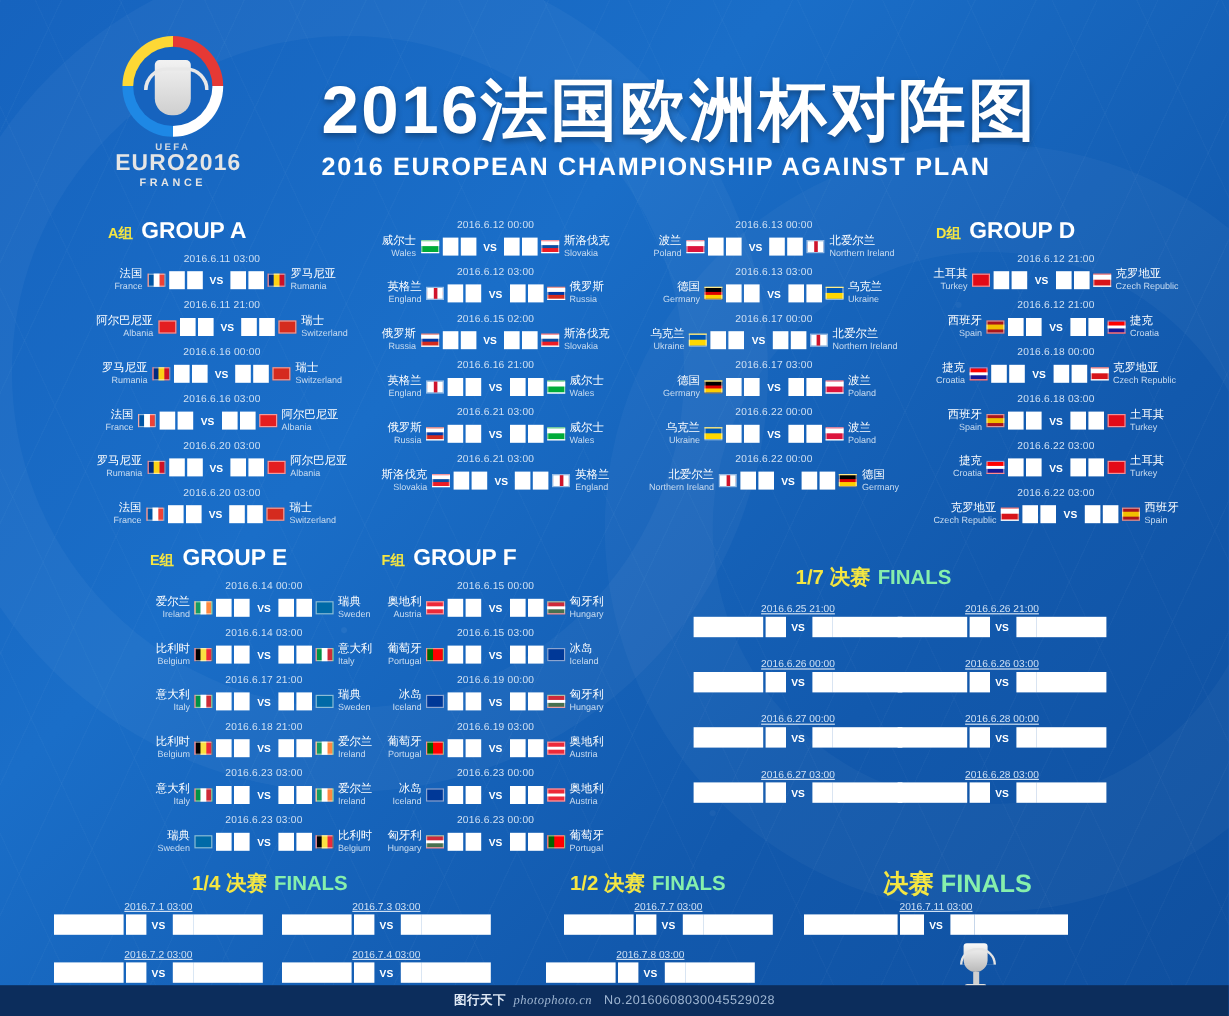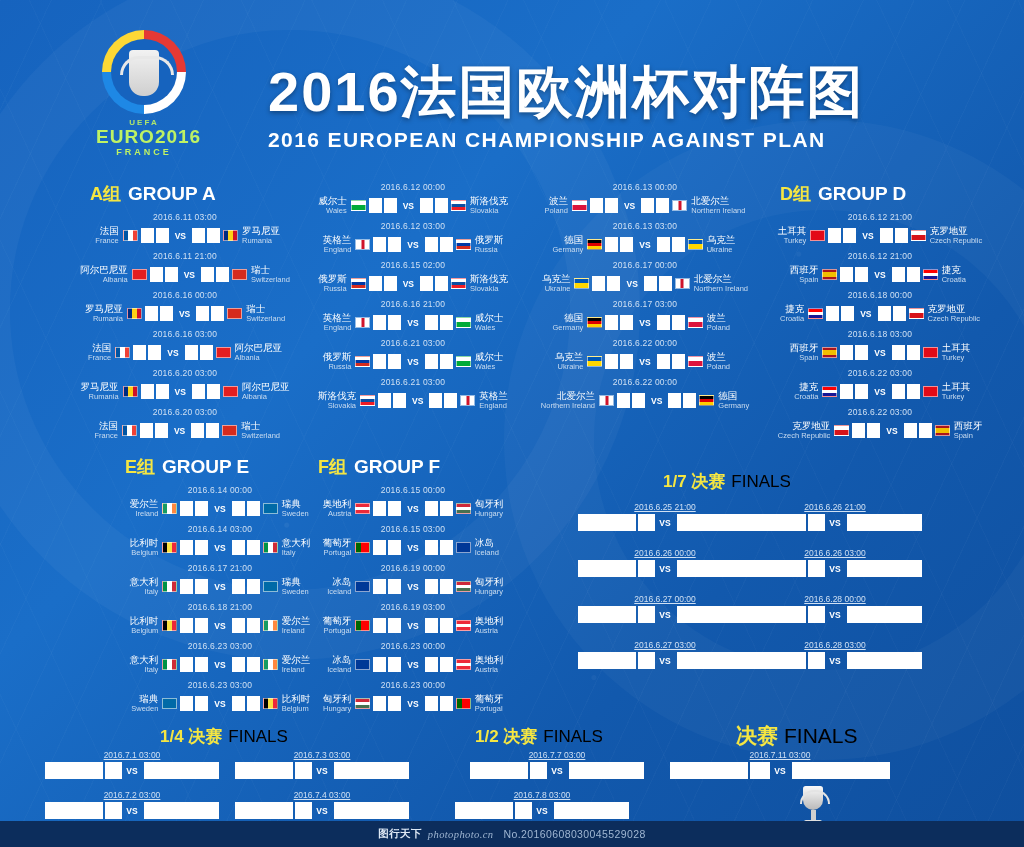--- a/index.html
+++ b/index.html
@@ -51,42 +51,42 @@
     width:30px;height:46px;
     background:linear-gradient(#f2f2f2,#cfcfcf);
     border-radius:4px 4px 14px 14px;
     z-index:3;
   }
   .logo .cup:before{
     content:""; position:absolute; left:-9px; top:6px; width:48px; height:16px;
     border:3px solid #e8e8e8; border-bottom:none; border-radius:22px 22px 0 0;
   }
   .logo .euro-txt{
-    text-align:center; color:#bef264; font-weight:bold; letter-spacing:1px; margin-top:4px;
+    text-align:center; color:#e5e5e5; font-weight:bold; letter-spacing:1px; margin-top:4px;
   }
   .logo .uefa { font-size:8px; opacity:.9; letter-spacing:2px;}
   .logo .e2016 { font-size:19px; line-height:20px;}
   .logo .fr { font-size:9px; letter-spacing:3px;}
 
   .title-cn{
     position:absolute; left:268px; top:55px;
     color:#fff; font-size:56px; font-weight:bold; letter-spacing:2px;
     text-shadow:0 2px 5px rgba(0,0,0,.35);
     white-space:nowrap;
   }
   .title-en{
     position:absolute; left:268px; top:128px;
     color:#fff; font-size:21px; font-weight:bold; letter-spacing:1.4px;
     white-space:nowrap;
   }
 
   
   .group { position:absolute; }
   .ghead { white-space:nowrap; margin-bottom:6px; }
-  .ghead .cn { color:#f5e642; font-size:18px; font-weight:bold;text-align:center; }
+  .ghead .cn { color:#f5e642; font-size:12px; font-weight:bold;text-align:center; }
   .ghead .en { color:#ffffff; font-size:19px; font-weight:bold; margin-left:7px; }
 
   .match { margin-bottom:3px; }
   .mdate { color:#cfe0f3; font-size:8.5px; text-align:center; letter-spacing:.2px; line-height:11px; }
   .mrow { display:flex; align-items:center; justify-content:center; height:25px; }
   .team { display:flex; align-items:center; }
   .team.home { justify-content:flex-end; }
   .team.away { justify-content:flex-start; }
   .tname { line-height:10px; }
   .tcn { color:#ffffff; font-size:9.5px; display:block; white-space:nowrap; }
@@ -95,21 +95,21 @@
   .team.away .tname { text-align:left; margin-left:4px; }
 
   .flag { width:15px; height:11px; border:1px solid rgba(255,255,255,.55); flex:none; }
   .boxes { display:flex; gap:2px; margin:0 3px; }
   .sbox { width:13px; height:15px; background:#fff; }
   .vs { color:#fff; font-size:8.5px; font-weight:bold; margin:0 3px; }
 
   
   .ko-title { position:absolute; white-space:nowrap; }
   .ko-title .cn { color:#f5e642; font-size:17px; font-weight:bold; }
-  .ko-title .en { color:#000000; font-size:17px; font-weight:normal; margin-left:6px; }
+  .ko-title .en { color:#86efac; font-size:17px; font-weight:bold; margin-left:6px; }
 
   .kmatch { position:absolute; }
   .kdate { color:#cfe0f3; font-size:8.5px; text-align:center; margin-bottom:2px;text-decoration:underline; }
   .krow { display:flex; align-items:center; justify-content:center; }
   .kblank { height:17px; background:#fff; }
   .kvs { color:#fff; font-size:8.5px; font-weight:bold; margin:0 4px; }
 
   .final-cup{
     position:absolute; left:800px; top:786px; width:26px; height:44px;
   }

